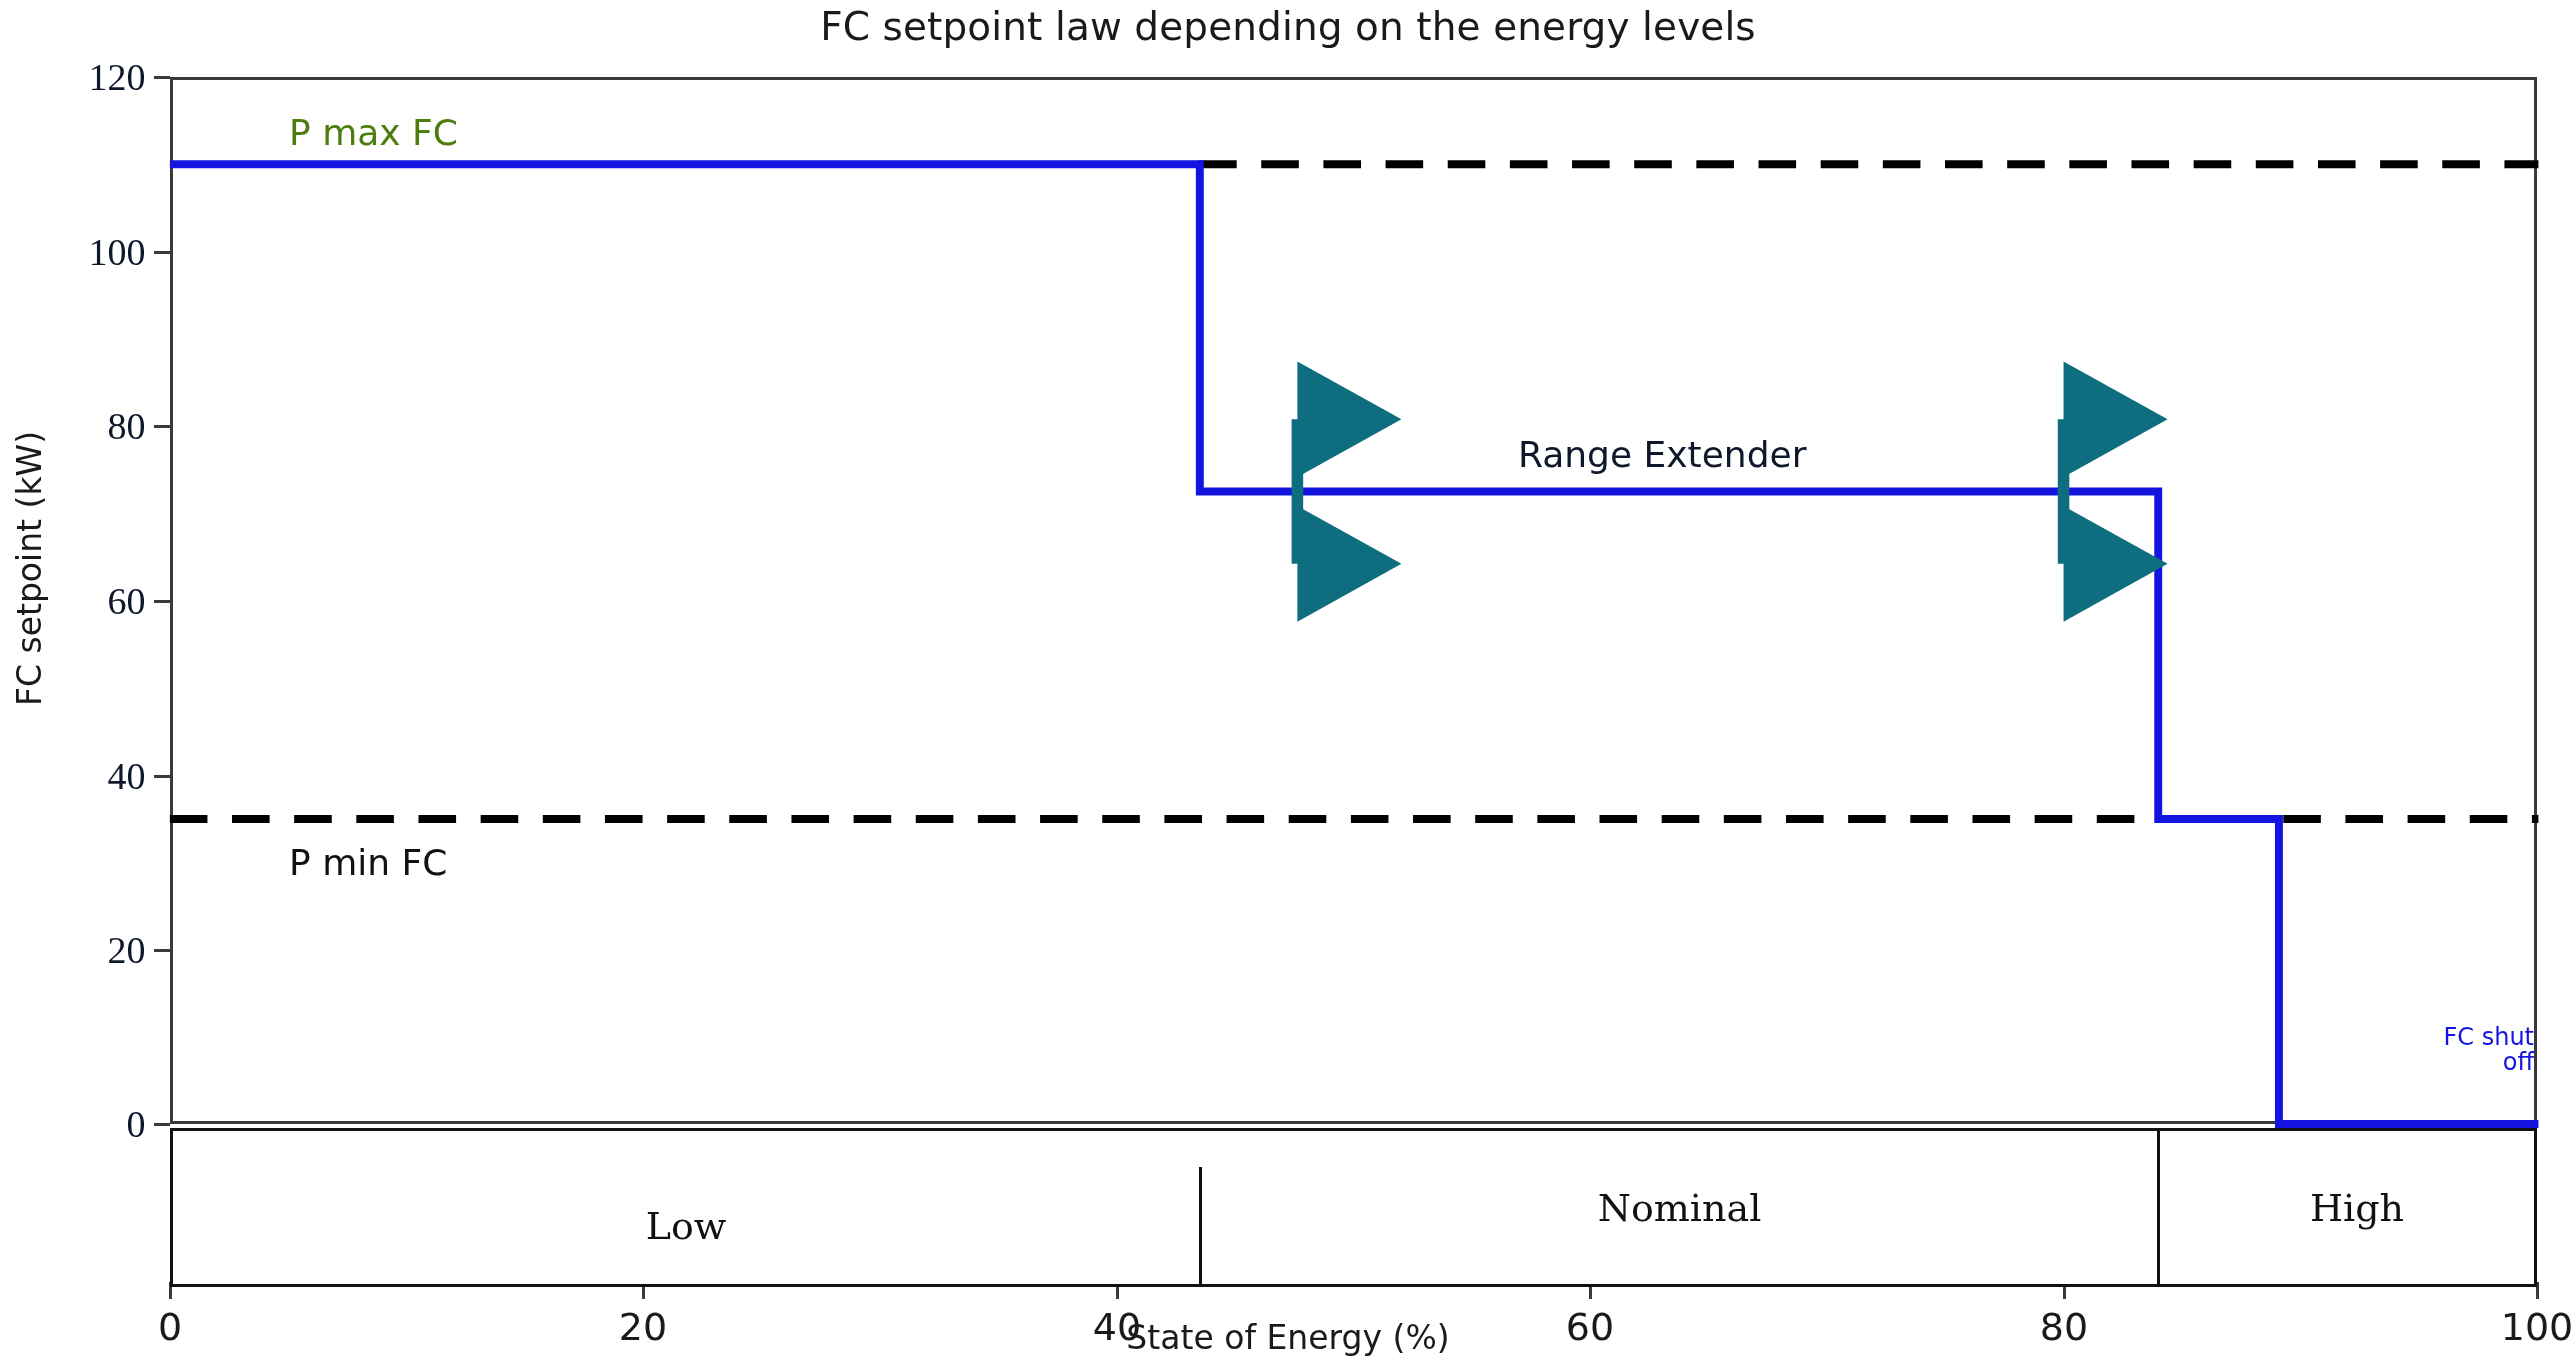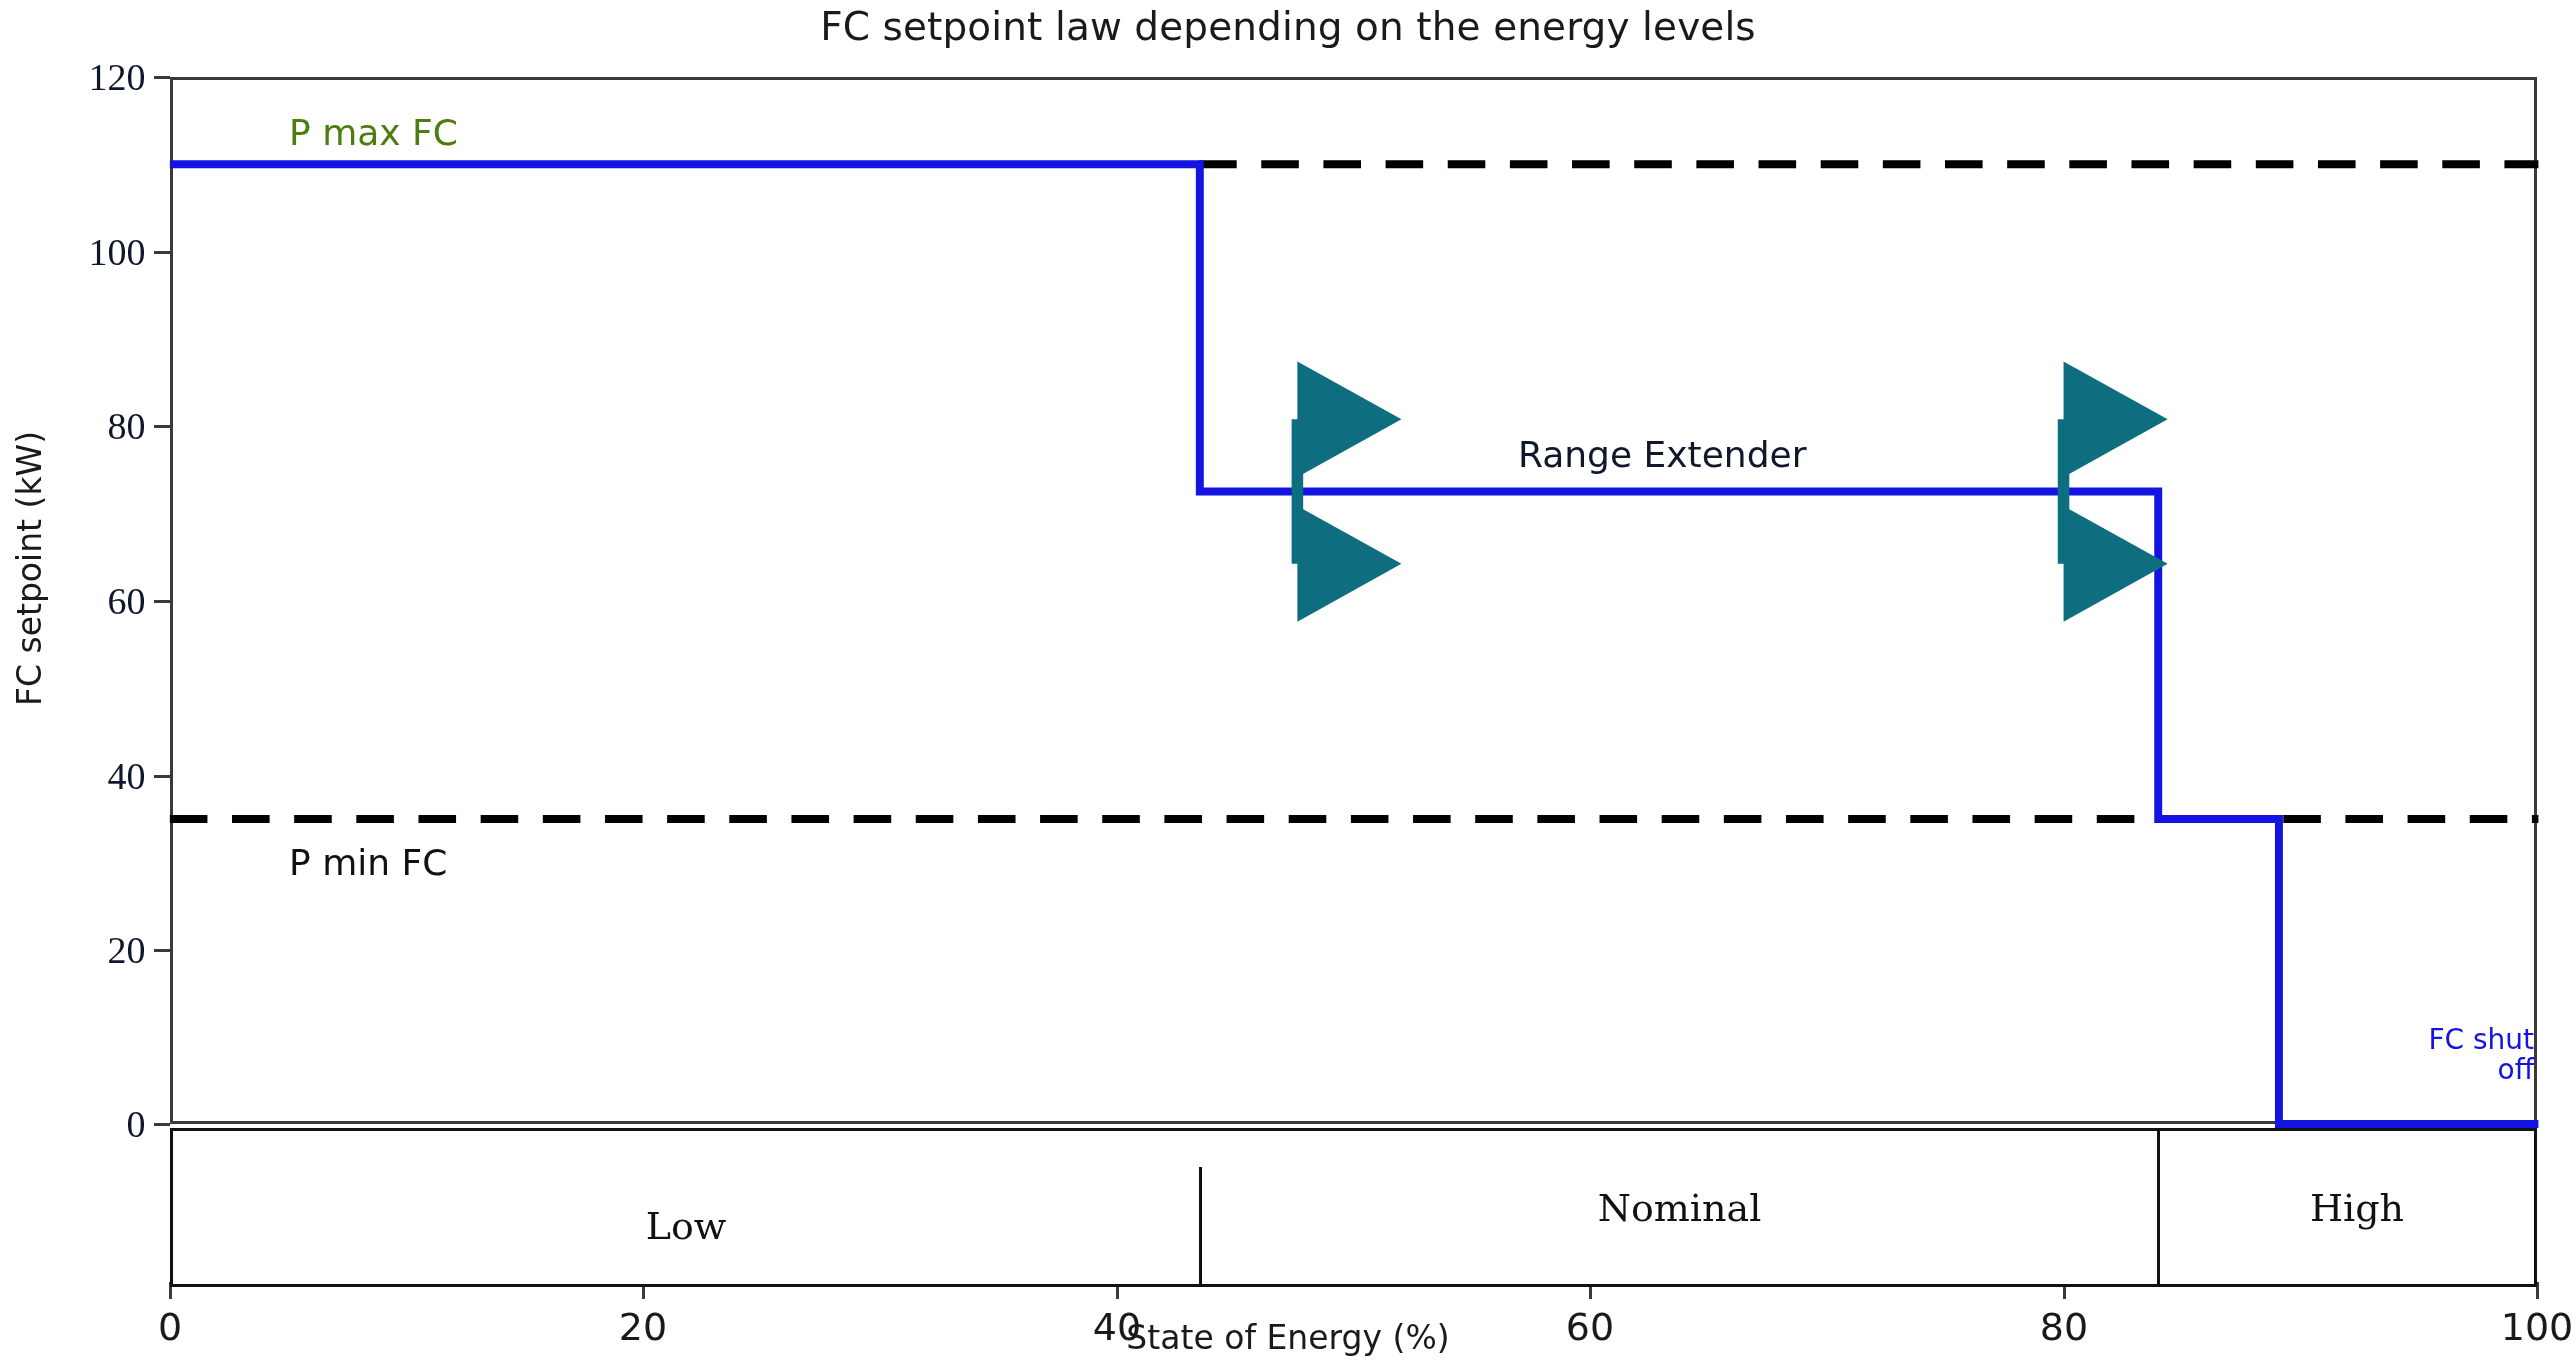--- a/index.html
+++ b/index.html
@@ -69,21 +69,21 @@
   }
 
   
   #overlay{position:absolute;left:0;top:0;width:2576px;height:1372px;pointer-events:none;}
 
   
   .annot{position:absolute;white-space:nowrap;font-family:"DejaVu Sans",sans-serif;}
   #annot-pmax{left:289px;top:112px;font-size:36px;color:#4d7c0f;}
   #annot-pmin{left:289px;top:842px;font-size:36px;color:#111111;}
   #annot-range{left:1518px;top:434px;font-size:36px;color:#0f172a;}
-  #annot-shutoff{left:2295px;top:1025px;font-size:28px;color:#1414e0;text-align:right;width:239px;line-height:1.06;}
+  #annot-shutoff{left:2295px;top:1025px;font-size:24px;color:#1414e0;text-align:right;width:239px;line-height:1.06;}
 
   
   #zone-strip{
     position:absolute;left:170px;top:1128px;width:2367px;height:159px;
     box-sizing:border-box;
     border:3.6px solid #111111;
     display:flex;
     background:#ffffff;
   }
   .zone{

